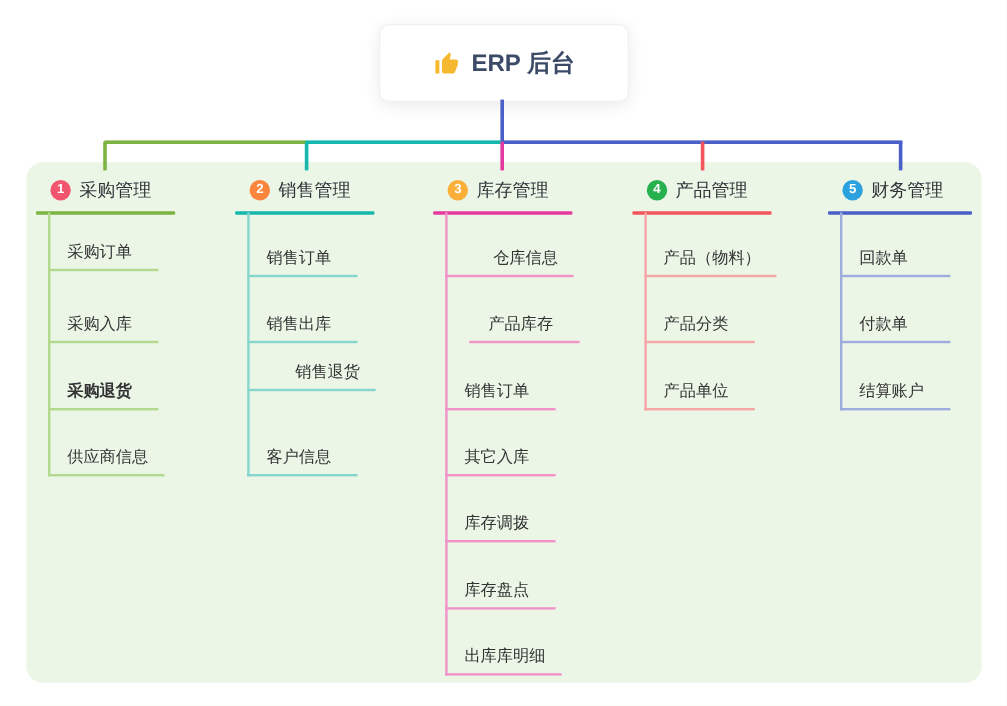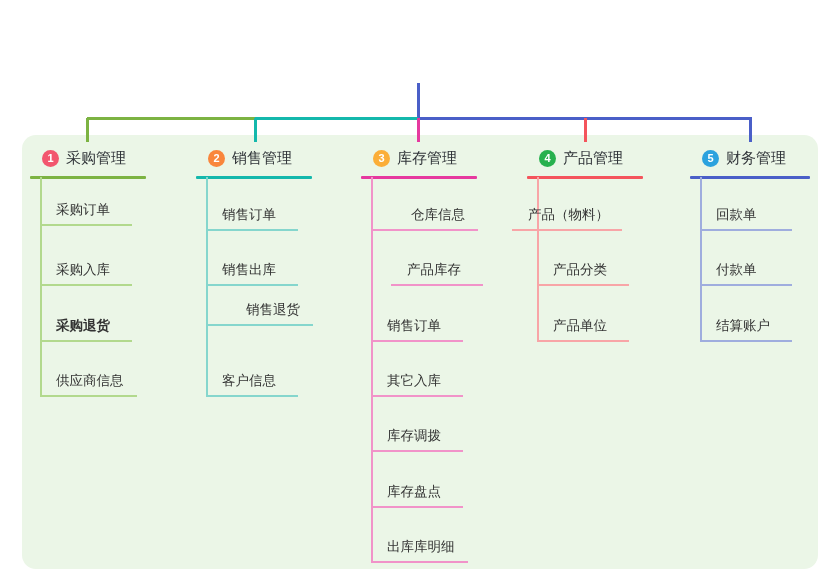--- a/index.html
+++ b/index.html
@@ -55,20 +55,28 @@
     font-size:13.5px;color:#333333;white-space:nowrap;
   }
 </style>
 </head>
 <body>
 
 <div id="stage">
 
   <div class="panel"></div>
 
+  <div class="root-node">
+    <span class="thumb">
+      <svg viewBox="0 0 24 24" width="22" height="22" aria-hidden="true">
+        <path fill="#f5b82e" d="M2 21h3.6V9H2v12zM22.6 10.1c0-1-.8-1.8-1.8-1.8h-5.7l.9-4.1v-.3c0-.4-.2-.7-.4-1L14.6 2 8.5 8.1c-.3.3-.5.8-.5 1.3v9.8c0 1 .8 1.8 1.8 1.8h8.1c.7 0 1.4-.4 1.7-1.1l2.7-6.4c.1-.2.1-.4.1-.6v-2.8z"></path>
+      </svg>
+    </span>
+    <span>ERP 后台</span>
+  </div>
 
   <div id="connectors">
       <div class="vline" style="left: 417px; top: 83px; height: 37px; background: rgb(74, 95, 200);"></div>
       <div class="hline" style="left: 87px; top: 117px; width: 168px; background: rgb(124, 179, 66);"></div>
       <div class="hline" style="left: 255px; top: 117px; width: 163px; background: rgb(20, 184, 172);"></div>
       <div class="hline" style="left: 418px; top: 117px; width: 334px; background: rgb(74, 95, 200);"></div>
       <div class="vline" style="left: 86px; top: 118px; height: 24px; background: rgb(124, 179, 66);"></div>
       <div class="vline" style="left: 254px; top: 118px; height: 24px; background: rgb(20, 184, 172);"></div>
       <div class="vline" style="left: 417px; top: 118px; height: 24px; background: rgb(230, 57, 159);"></div>
       <div class="vline" style="left: 584px; top: 118px; height: 24px; background: rgb(244, 84, 92);"></div>
@@ -107,21 +115,21 @@
       <div class="sub-item" style="left: 371px; top: 370px; border-bottom-color: rgb(241, 147, 201);">其它入库</div>
       <div class="sub-item" style="left: 371px; top: 425px; border-bottom-color: rgb(241, 147, 201);">库存调拨</div>
       <div class="sub-item" style="left: 371px; top: 481px; border-bottom-color: rgb(241, 147, 201);">库存盘点</div>
       <div class="sub-item" style="left: 371px; top: 536px; border-bottom-color: rgb(241, 147, 201);">出库库明细</div>
       <div class="branch-label" style="left: 539px; top: 147px;">
         <span class="badge" style="background: rgb(39, 177, 78);">4</span>
         <span>产品管理</span>
       </div>
       <div class="branch-underline" style="left: 527px; top: 176px; width: 116px; background: rgb(244, 84, 92);"></div>
       <div class="sub-rail" style="left: 537px; top: 177px; height: 165px; background: rgb(248, 165, 167);"></div>
-      <div class="sub-item" style="left: 512px; top: 204px; border-bottom-color: rgb(248, 165, 167);">产品（物料）</div>
+      <div class="sub-item" style="left: 537px; top: 204px; border-bottom-color: rgb(248, 165, 167);">产品（物料）</div>
       <div class="sub-item" style="left: 537px; top: 259px; border-bottom-color: rgb(248, 165, 167);">产品分类</div>
       <div class="sub-item" style="left: 537px; top: 315px; border-bottom-color: rgb(248, 165, 167);">产品单位</div>
       <div class="branch-label" style="left: 702px; top: 147px;">
         <span class="badge" style="background: rgb(43, 162, 222);">5</span>
         <span>财务管理</span>
       </div>
       <div class="branch-underline" style="left: 690px; top: 176px; width: 120px; background: rgb(74, 95, 200);"></div>
       <div class="sub-rail" style="left: 700px; top: 177px; height: 165px; background: rgb(159, 173, 222);"></div>
       <div class="sub-item" style="left: 700px; top: 204px; border-bottom-color: rgb(159, 173, 222);">回款单</div>
       <div class="sub-item" style="left: 700px; top: 259px; border-bottom-color: rgb(159, 173, 222);">付款单</div>

